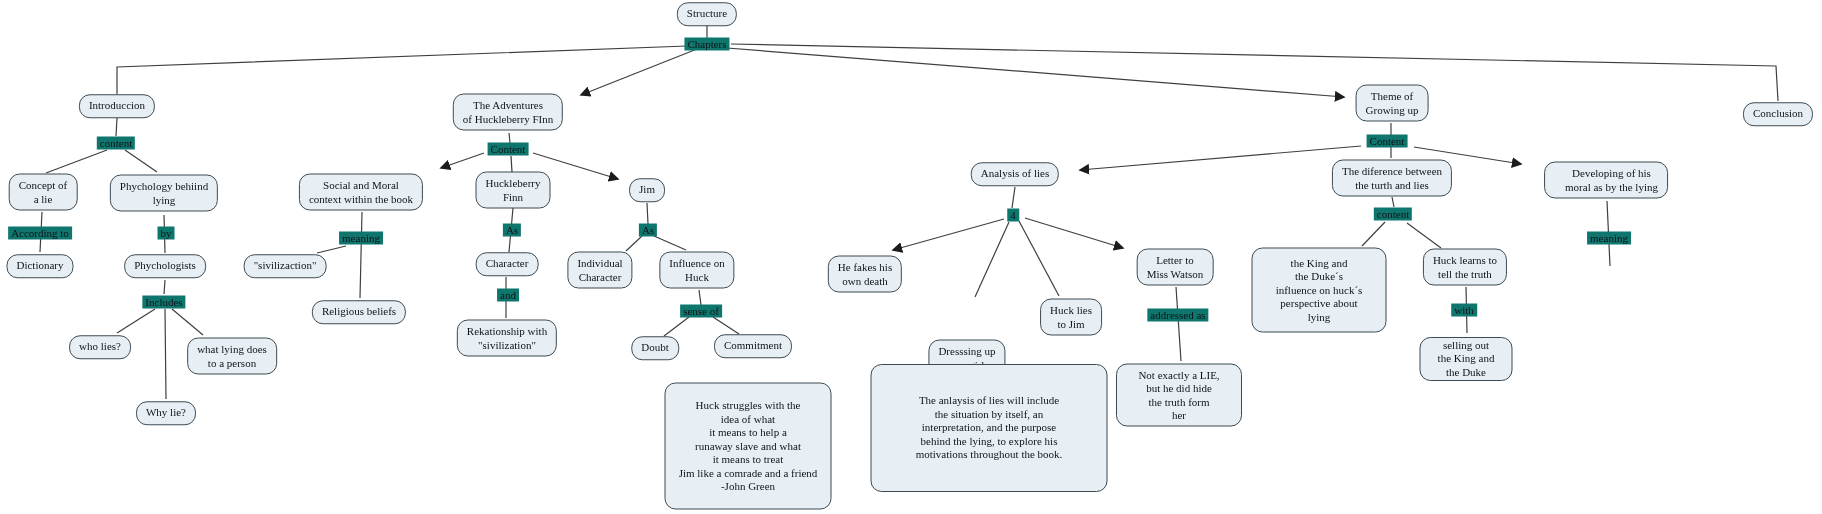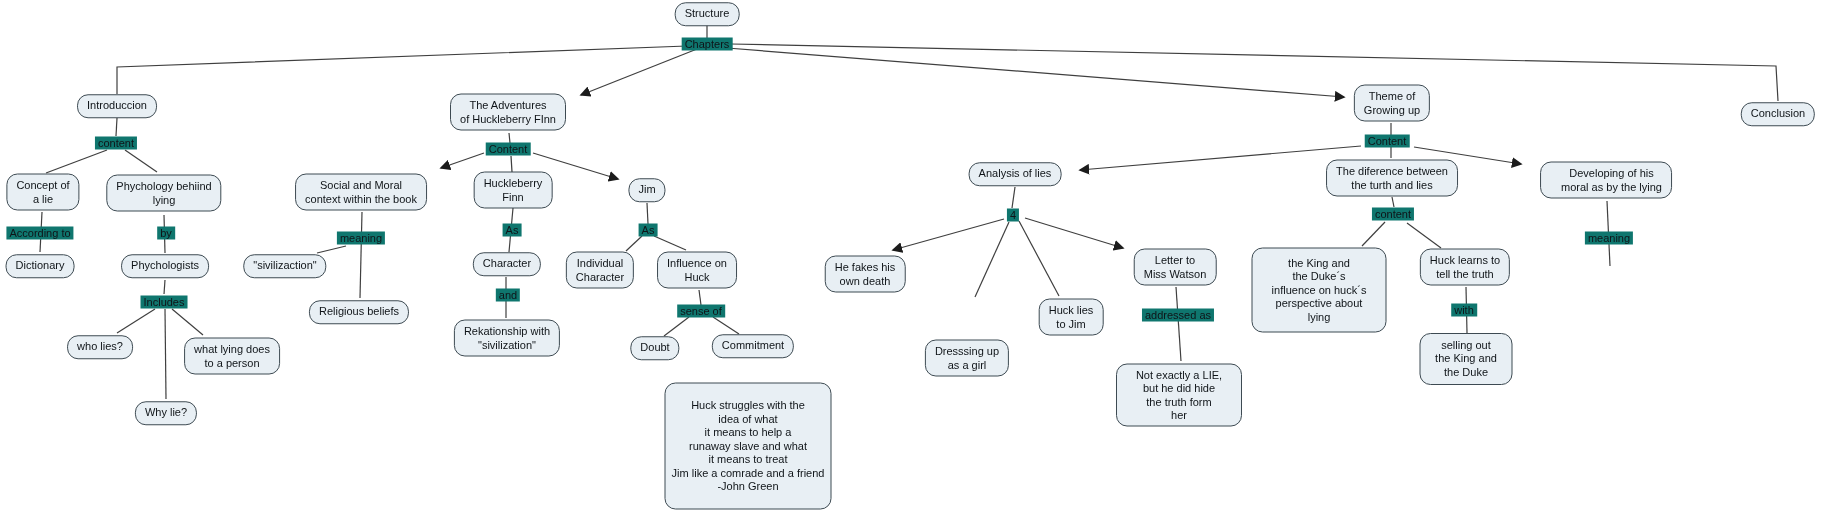--- a/index.html
+++ b/index.html
@@ -1,18 +1,18 @@
 <!DOCTYPE html>
 <html><head>
 <meta charset="utf-8">
 <style>
   html,body{margin:0;padding:0;background:#ffffff;}
   #canvas{
     position:relative;width:1822px;height:514px;background:#ffffff;overflow:hidden;
-    font-family:Liberation Sans, sans-serif;
+    font-family:Liberation Serif, serif;
   }
   #edge-layer{position:absolute;left:0;top:0;z-index:0;}
   .edge{fill:none;stroke:#3f3f3f;stroke-width:1.2;}
   .node{
     position:absolute;transform:translate(-50%,-50%);z-index:2;
     background:#e8eff4;border:1.3px solid #3d4a52;border-radius:11px;
     padding:4px 9px;font-size:11px;line-height:13.5px;color:#0f1418;
     text-align:center;white-space:pre;display:flex;align-items:center;justify-content:center;
     box-sizing:border-box;
   }
@@ -118,32 +118,37 @@
     <div class="node" style="left: 967px; top: 318px; margin-top: 40px;">Dresssing up
 as a girl</div>
     <div class="node" style="left: 1071px; top: 317px;">Huck lies
 to Jim</div>
     <div class="node" style="left: 1175px; top: 267px;">Letter to
 Miss Watson</div>
     <div class="node" style="left: 1179px; top: 395px; width: 126px; height: 63px;">Not exactly a LIE,
 but he did hide
 the truth form
 her</div>
+    <div class="node" style="left: 989px; top: 428px; width: 237px; height: 128px;">The anlaysis of lies will include
+the situation by itself, an
+interpretation, and the purpose
+behind the lying, to explore his
+motivations throughout the book.</div>
     <div class="node" style="left: 1392px; top: 103px;">Theme of
 Growing up</div>
     <div class="node" style="left: 1392px; top: 178px;">The diference between
 the turth and lies</div>
     <div class="node" style="left: 1319px; top: 290px; width: 135px; height: 85px;">the King and
 the Duke´s
 influence on huck´s
 perspective about
 lying</div>
     <div class="node" style="left: 1465px; top: 267px;">Huck learns to
 tell the truth</div>
-    <div class="node" style="left: 1466px; top: 359px; width: 93px; height: 52px;">selling out
+    <div class="node" style="left: 1466px; top: 359px; width: 93px; height: 44px;">selling out
 the King and
 the Duke</div>
     <div class="node" style="left: 1606px; top: 180px; padding-left: 20px;">Developing of his
 moral as by the lying</div>
     <div class="node" style="left: 1778px; top: 114px;">Conclusion</div>
     <div class="label" style="left: 707px; top: 44px;">Chapters</div>
     <div class="label" style="left: 116px; top: 143px;">content</div>
     <div class="label" style="left: 40px; top: 233px;">According to</div>
     <div class="label" style="left: 166px; top: 233px;">by</div>
     <div class="label" style="left: 164px; top: 302px;">Includes</div>

